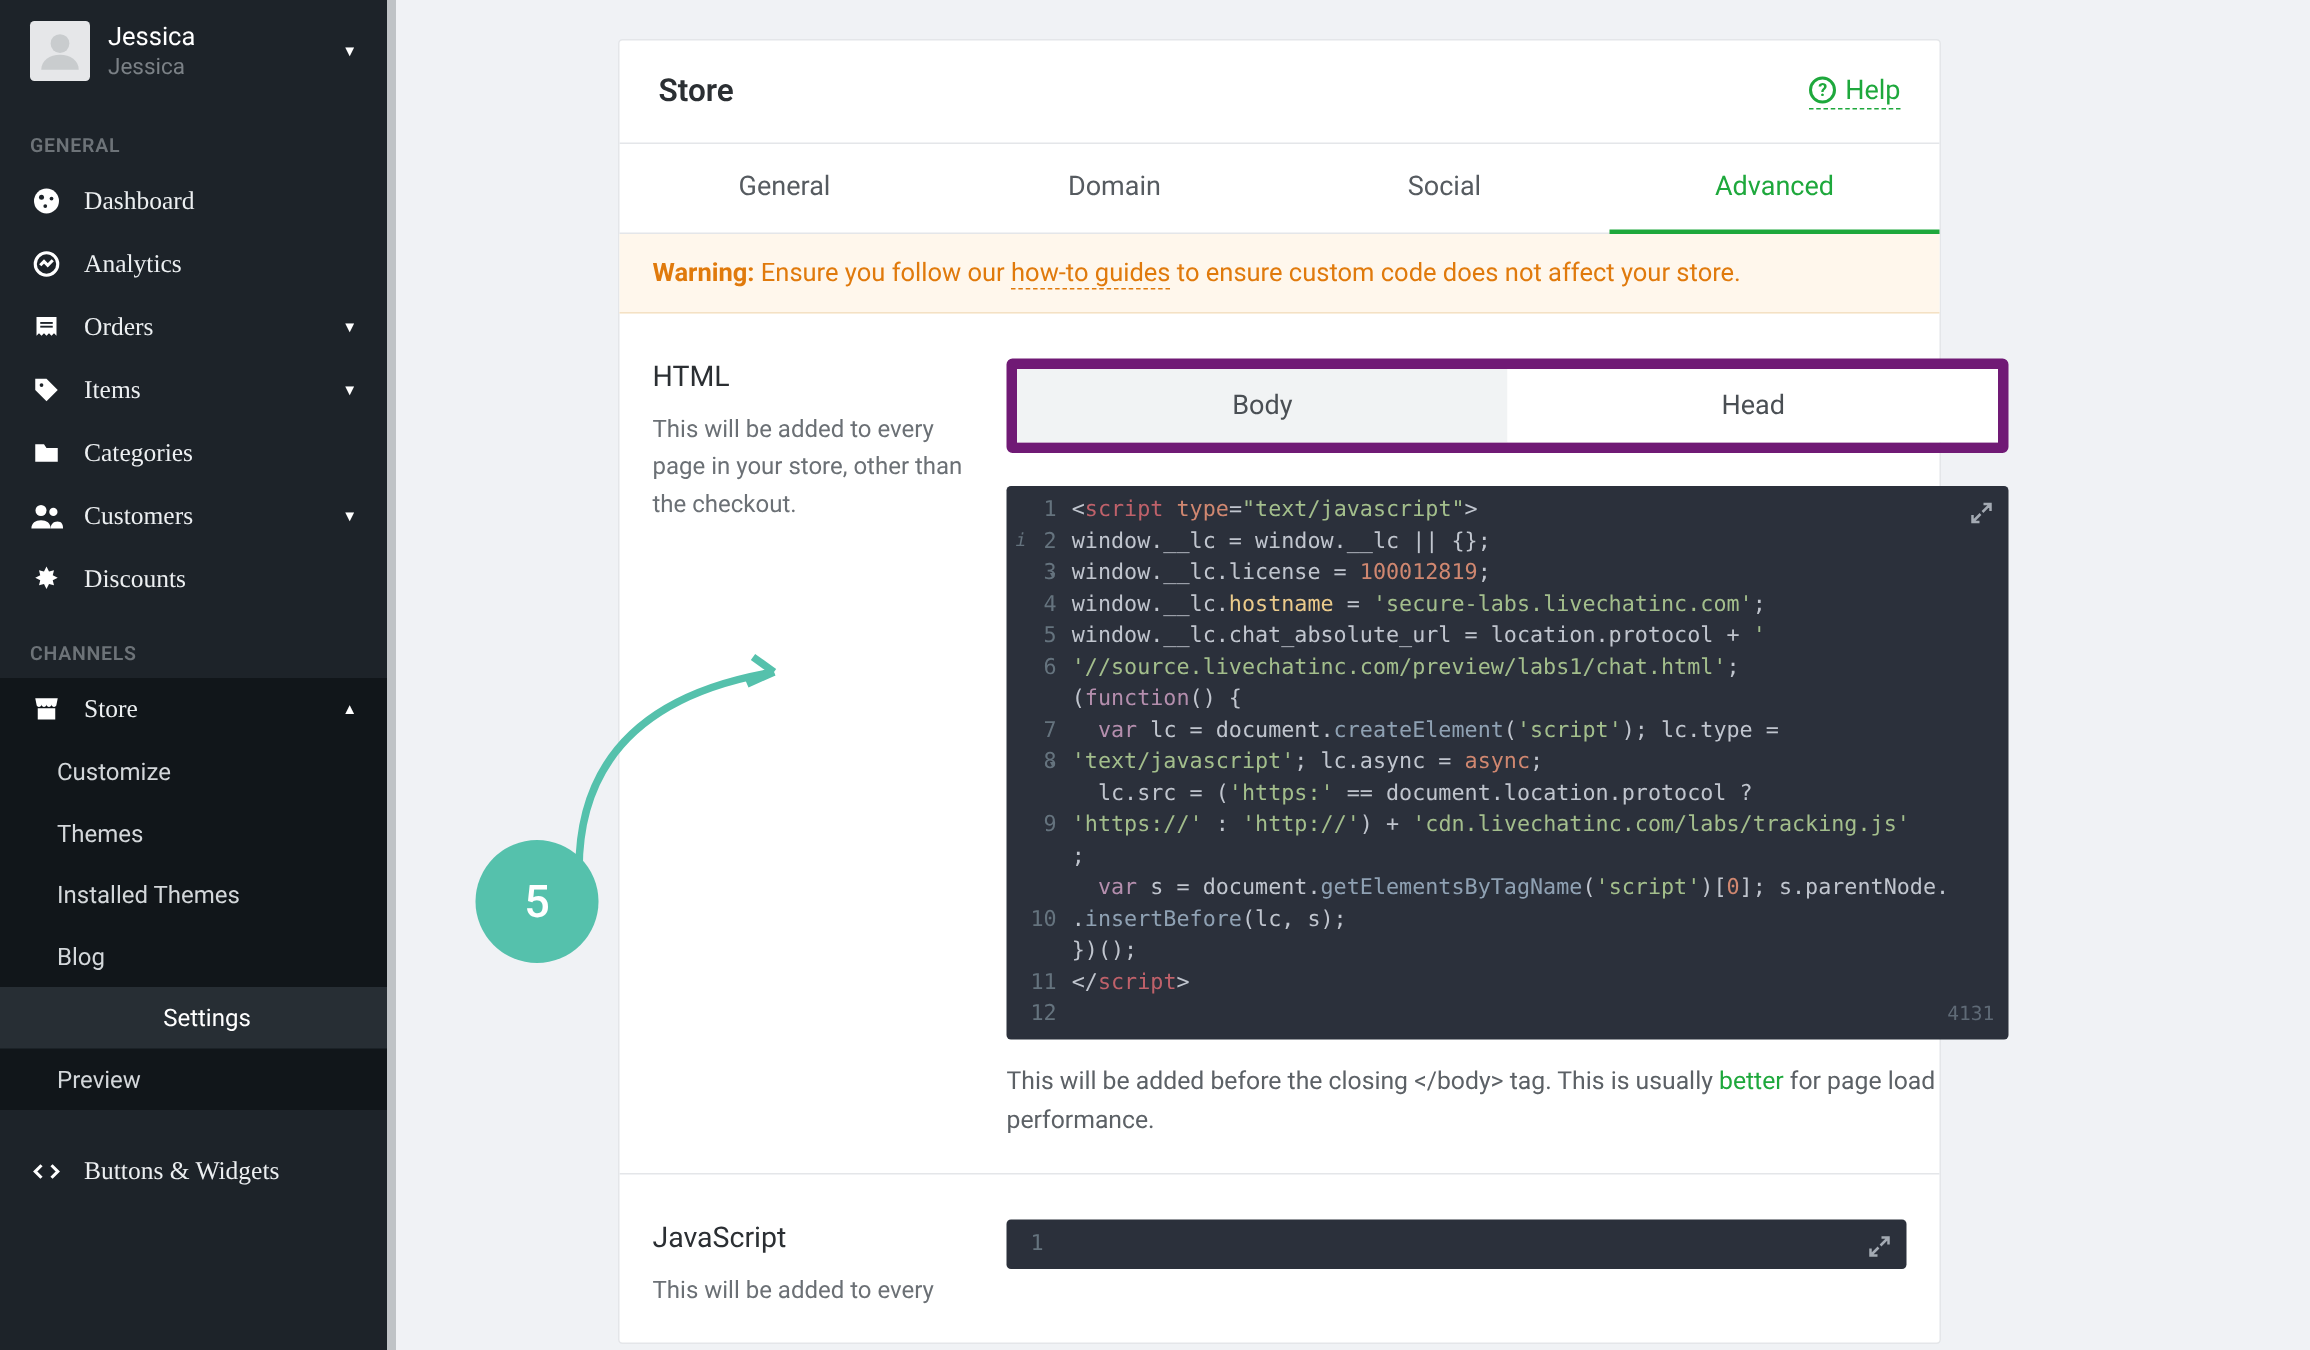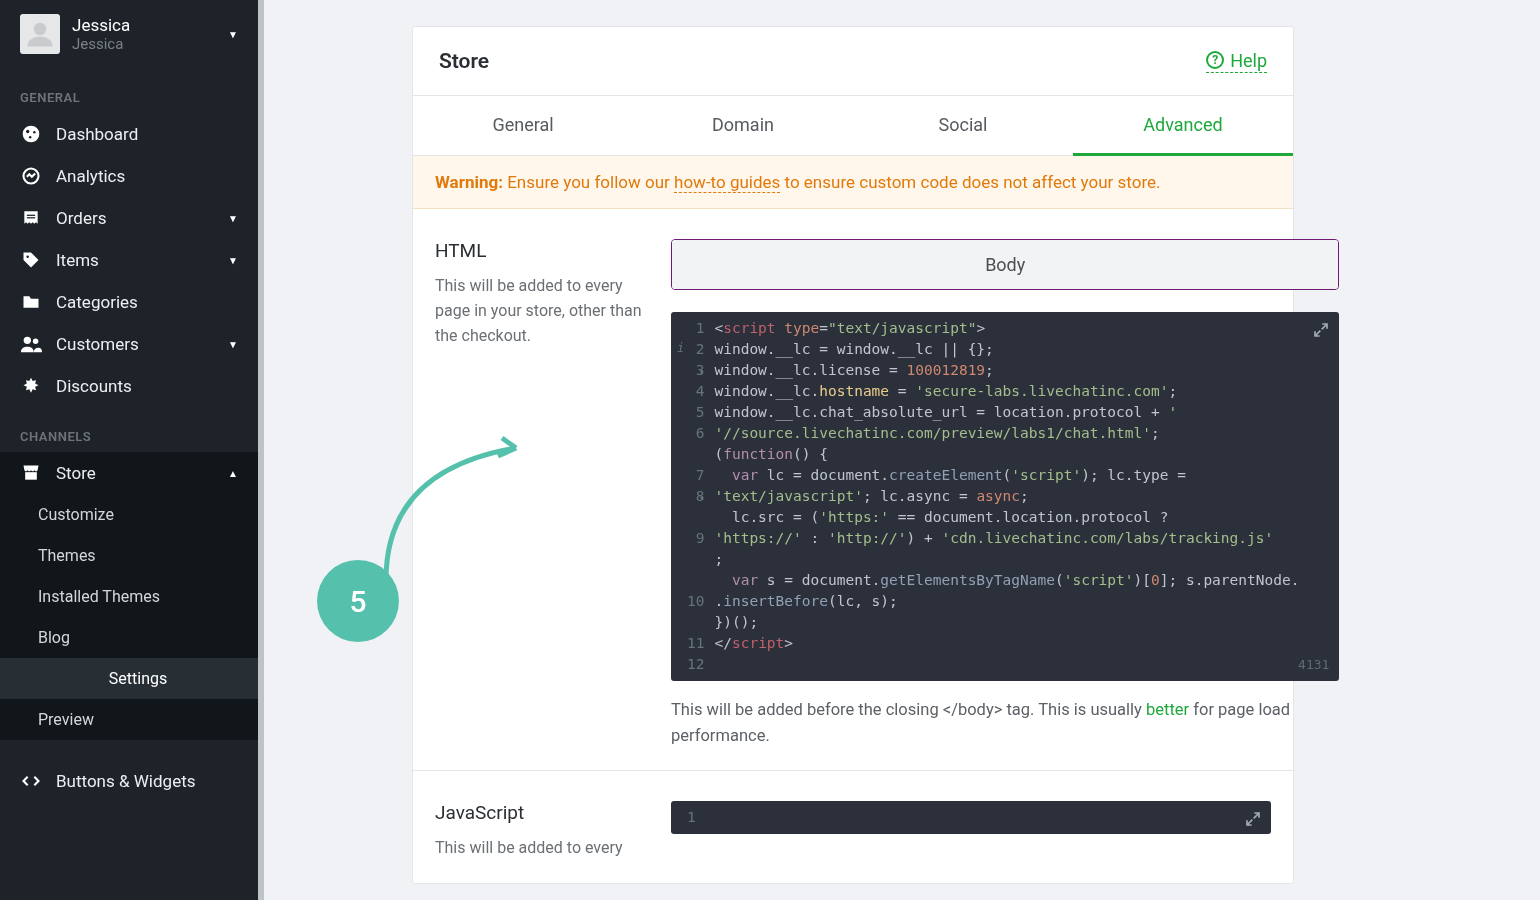--- a/index.html
+++ b/index.html
@@ -9,21 +9,21 @@
 
 .sidebar { width: 264px; background: #1d2329; color: #c3c8cc; display: flex; flex-direction: column; border-right: 6px solid #bfc3c6; overflow-y: auto; }
 .user-row { display: flex; align-items: center; padding: 14px 20px 14px 20px; gap: 12px; cursor: pointer; }
 .avatar { width: 40px; height: 40px; background: #e6e7e9; border-radius: 3px; display:flex; align-items:center; justify-content:center; }
 .user-names { flex: 1; }
 .user-primary { color: #fff; font-size: 17px; }
 .user-secondary { color: #7b8186; font-size: 15px; }
 .caret { color: #fff; font-size: 10px; }
 
 .section-head { color: #6d7378; font-size: 13px; letter-spacing: 0.5px; padding: 22px 20px 8px; font-weight: 600; }
-.nav-item { display: flex; align-items: center; gap: 14px; padding: 11px 20px; font-size: 17px; color: #eceff1; cursor: pointer; }
+.nav-item { display: flex; align-items: center; gap: 14px; padding: 11px 20px; font-size: 17px; color: #eceff1; cursor: pointer; font-family: Liberation Serif, serif; }
 .nav-item .icon { width: 22px; display: flex; justify-content: center; }
 .nav-item .label { flex: 1; }
 .nav-item.expanded { background: #11161a; }
 .nav-item .chev { font-size: 10px; color: #fff; }
 .sub-items { background: #11161a; }
 .sub-item { padding: 11px 20px 11px 38px; font-size: 16px; color: #d3d7da; cursor: pointer; }
 .sub-item.active { background: #272e34; color: #fff; text-align: center; }
 
 
 .main { flex: 1; overflow-y: auto; padding: 26px 60px 0 148px; position: relative; }
@@ -40,21 +40,21 @@
 .warning { background: #fff7ec; border-bottom: 1px solid #f4e1c4; padding: 16px 22px; color: #e07a0c; font-size: 17px; }
 .warning b { font-weight: 700; }
 .warning .howto { border-bottom: 1px dashed #e07a0c; }
 
 .section { display: flex; padding: 30px 22px 22px; gap: 24px; border-bottom: 1px solid #e4e6e9; }
 .section-left { width: 212px; flex-shrink: 0; }
 .section-title { font-size: 19px; font-weight: 400; color: #2b2f33; margin-bottom: 12px; }
 .section-desc { font-size: 16px; color: #6b7075; line-height: 1.55; }
 .section-right { flex: 1; }
 
-.toggle { display: flex; border: 1px solid #701a75; border-radius: 4px; overflow: hidden; margin-bottom: 22px; }
+.toggle { display: flex; border: 7px solid #701a75; border-radius: 4px; overflow: hidden; margin-bottom: 22px; }
 .toggle-btn { flex: 1; text-align: center; padding: 14px 0; font-size: 18px; color: #4a4f54; cursor: pointer; background: #fff; }
 .toggle-btn.active { background: #f1f3f4; }
 
 .code-editor { background: #2b303b; border-radius: 3px; color: #c0c5ce; font-family: "SF Mono", Menlo, Consolas, monospace; font-size: 14.5px; line-height: 1.45; position: relative; overflow: hidden; }
 .code-body { display: flex; padding: 6px 0; min-height: 340px; }
 .gutter { color: #65737e; text-align: right; padding: 0 10px 0 16px; user-select: none; }
 .gutter div { height: 21px; }
 .code-lines { flex: 1; padding-right: 40px; }
 .code-lines div { height: 21px; white-space: pre; }
 .fold { position: absolute; left: 6px; color: #65737e; font-size: 12px; font-style:italic; top: 28px; }
@@ -229,20 +229,21 @@
       </div>
 
       <div class="section">
         <div class="section-left">
           <div class="section-title">HTML</div>
           <div class="section-desc">This will be added to every page in your store, other than the checkout.</div>
         </div>
         <div class="section-right">
           <div class="toggle">
             <div class="toggle-btn active">Body</div>
+            <div class="toggle-btn">Head</div>
           </div>
 
           <div class="code-editor">
             <span class="fold">i</span>
             <span class="expand-icon">
               <svg width="16" height="16" viewBox="0 0 24 24" fill="none" stroke="#a4aab3" stroke-width="2.5">
                   <path d="M14 3h7v7M10 21H3v-7M21 3l-8 8M3 21l8-8"></path>
                 </svg>
             </span>
             <div class="code-body">

